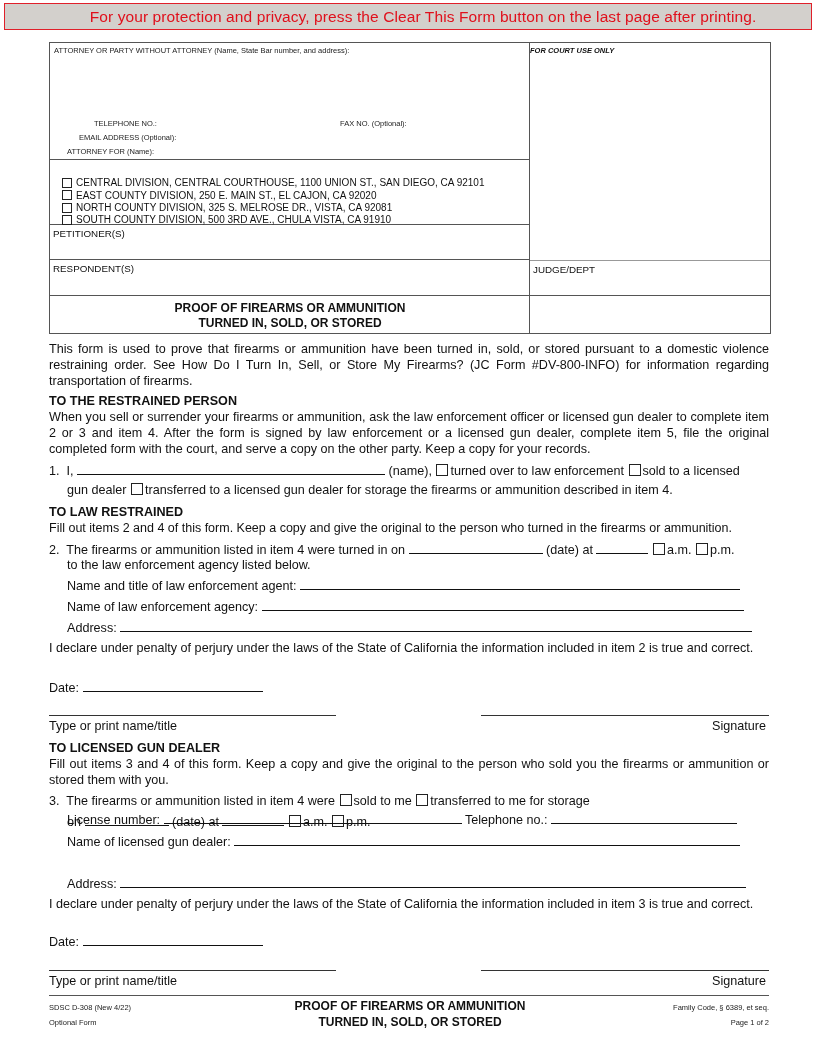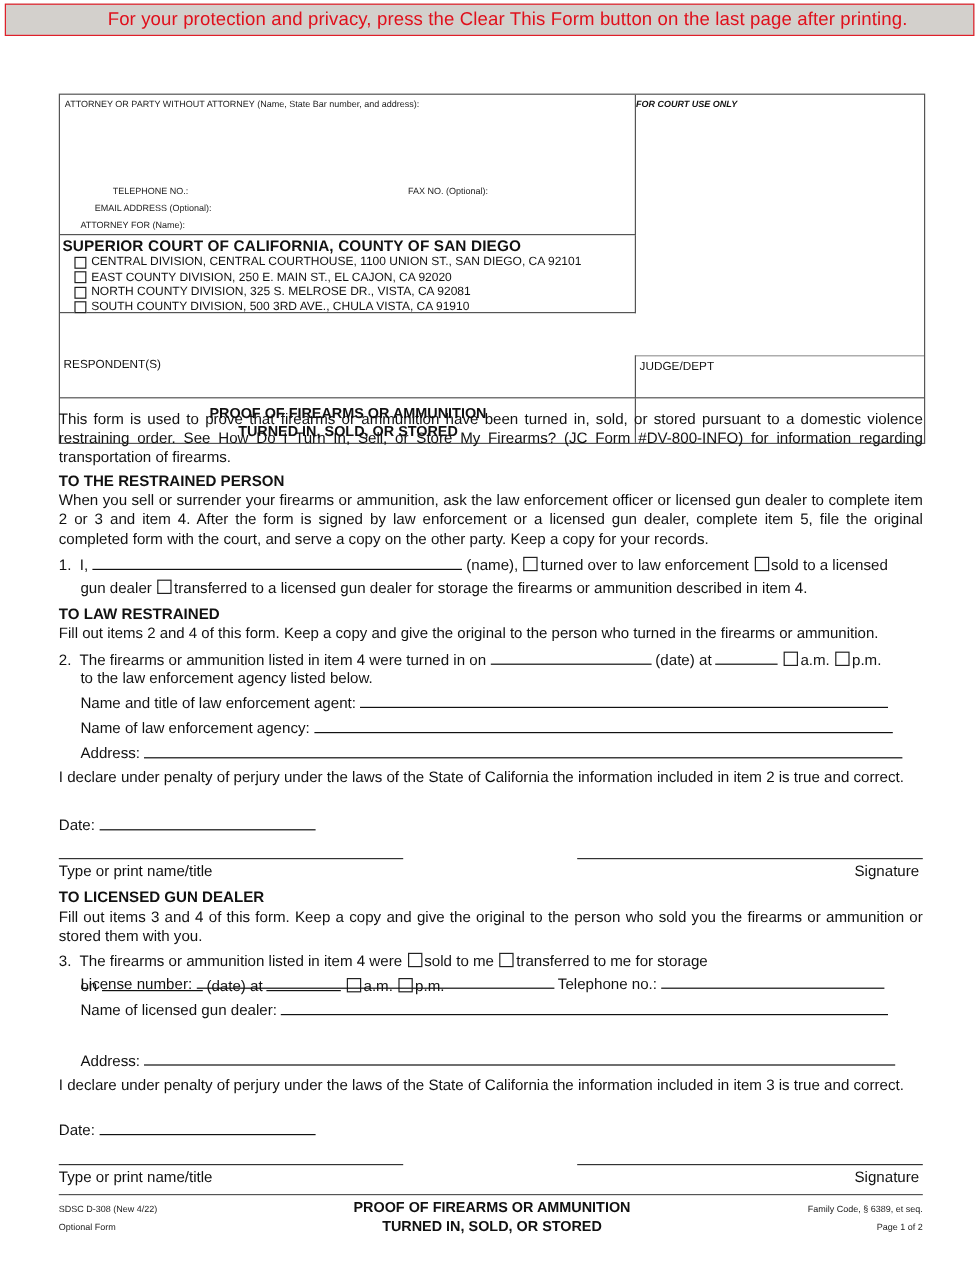--- a/index.html
+++ b/index.html
@@ -7,21 +7,21 @@
   body { position: relative; font-family: "Liberation Sans", sans-serif; color: #111; overflow: hidden; }
 
   .banner {
     position: absolute; left: 4px; top: 3px; width: 808px; height: 27px;
     background: #d3d0cc; border: 1px solid #e0202a;
     color: #e0101c; font-size: 15.5px; text-align: center; line-height: 25px;
     letter-spacing: 0.1px;
     padding-left: 30px;
   }
 
-  .caption { position: absolute; left: 49px; top: 42px; width: 722px; height: 292px; border: 1.5px solid #555; margin-top: 36px; }
+  .caption { position: absolute; left: 49px; top: 42px; width: 722px; height: 292px; border: 1.5px solid #555; }
   .cell { position: absolute; border-color: #555; border-style: solid; border-width: 0; }
   .small { font-size: 7.5px; color: #222; }
 
   .c-atty { left: 0; top: 0; width: 480px; height: 117px; border-right-width: 1.5px; border-bottom-width: 1.5px; }
   .c-court-use { left: 480px; top: 0; width: 240px; height: 217px; }
   .c-court { left: 0; top: 117px; width: 480px; height: 65px; border-right-width: 1.5px; border-bottom-width: 1.5px; }
   .c-pet { left: 0; top: 182px; width: 480px; height: 35px; border-right-width: 1.5px; border-bottom-width: 1.5px; }
   .c-resp { left: 0; top: 217px; width: 480px; height: 36px; border-right-width: 1.5px; border-bottom-width: 1.5px; }
   .c-judge { left: 480px; top: 217px; width: 240px; height: 36px; border-top-width: 1px; border-bottom-width: 1.5px; border-top-color:#999; }
   .c-title { left: 0; top: 253px; width: 480px; height: 37px; border-right-width: 1.5px; }
@@ -65,37 +65,39 @@
     <span class="small atty-label">ATTORNEY OR PARTY WITHOUT ATTORNEY (Name, State Bar number, and address):</span>
     <span class="small tel-label">TELEPHONE NO.:</span>
     <span class="small fax-label">FAX NO. (Optional):</span>
     <span class="small email-label">EMAIL ADDRESS (Optional):</span>
     <span class="small attyfor-label">ATTORNEY FOR (Name):</span>
   </div>
   <div class="cell c-court-use">
     <div class="court-use">FOR COURT USE ONLY</div>
   </div>
   <div class="cell c-court">
-    <div class="court-name">SUPERIOR COURT OF CALIFORNIA, COUNTY OF SAN DIEGO</div>
     <div class="division" style="top:17px">
       <span class="cb"></span>
       <span>CENTRAL DIVISION, CENTRAL COURTHOUSE, 1100 UNION ST., SAN DIEGO, CA 92101</span>
     </div>
     <div class="division" style="top:29.5px">
       <span class="cb"></span>
       <span>EAST COUNTY DIVISION, 250 E. MAIN ST., EL CAJON, CA 92020</span>
     </div>
     <div class="division" style="top:42px">
       <span class="cb"></span>
       <span>NORTH COUNTY DIVISION, 325 S. MELROSE DR., VISTA, CA 92081</span>
     </div>
     <div class="division" style="top:54px">
       <span class="cb"></span>
       <span>SOUTH COUNTY DIVISION, 500 3RD AVE., CHULA VISTA, CA 91910</span>
     </div>
+  </div>
+  <div class="cell c-pet">
+    <span class="cell-label">PETITIONER(S)</span>
   </div>
   <div class="cell c-resp">
     <span class="cell-label">RESPONDENT(S)</span>
   </div>
   <div class="cell c-judge">
     <span class="cell-label">JUDGE/DEPT</span>
   </div>
   <div class="cell c-title">
     <div class="form-title">
       <div>PROOF OF FIREARMS OR AMMUNITION</div>

